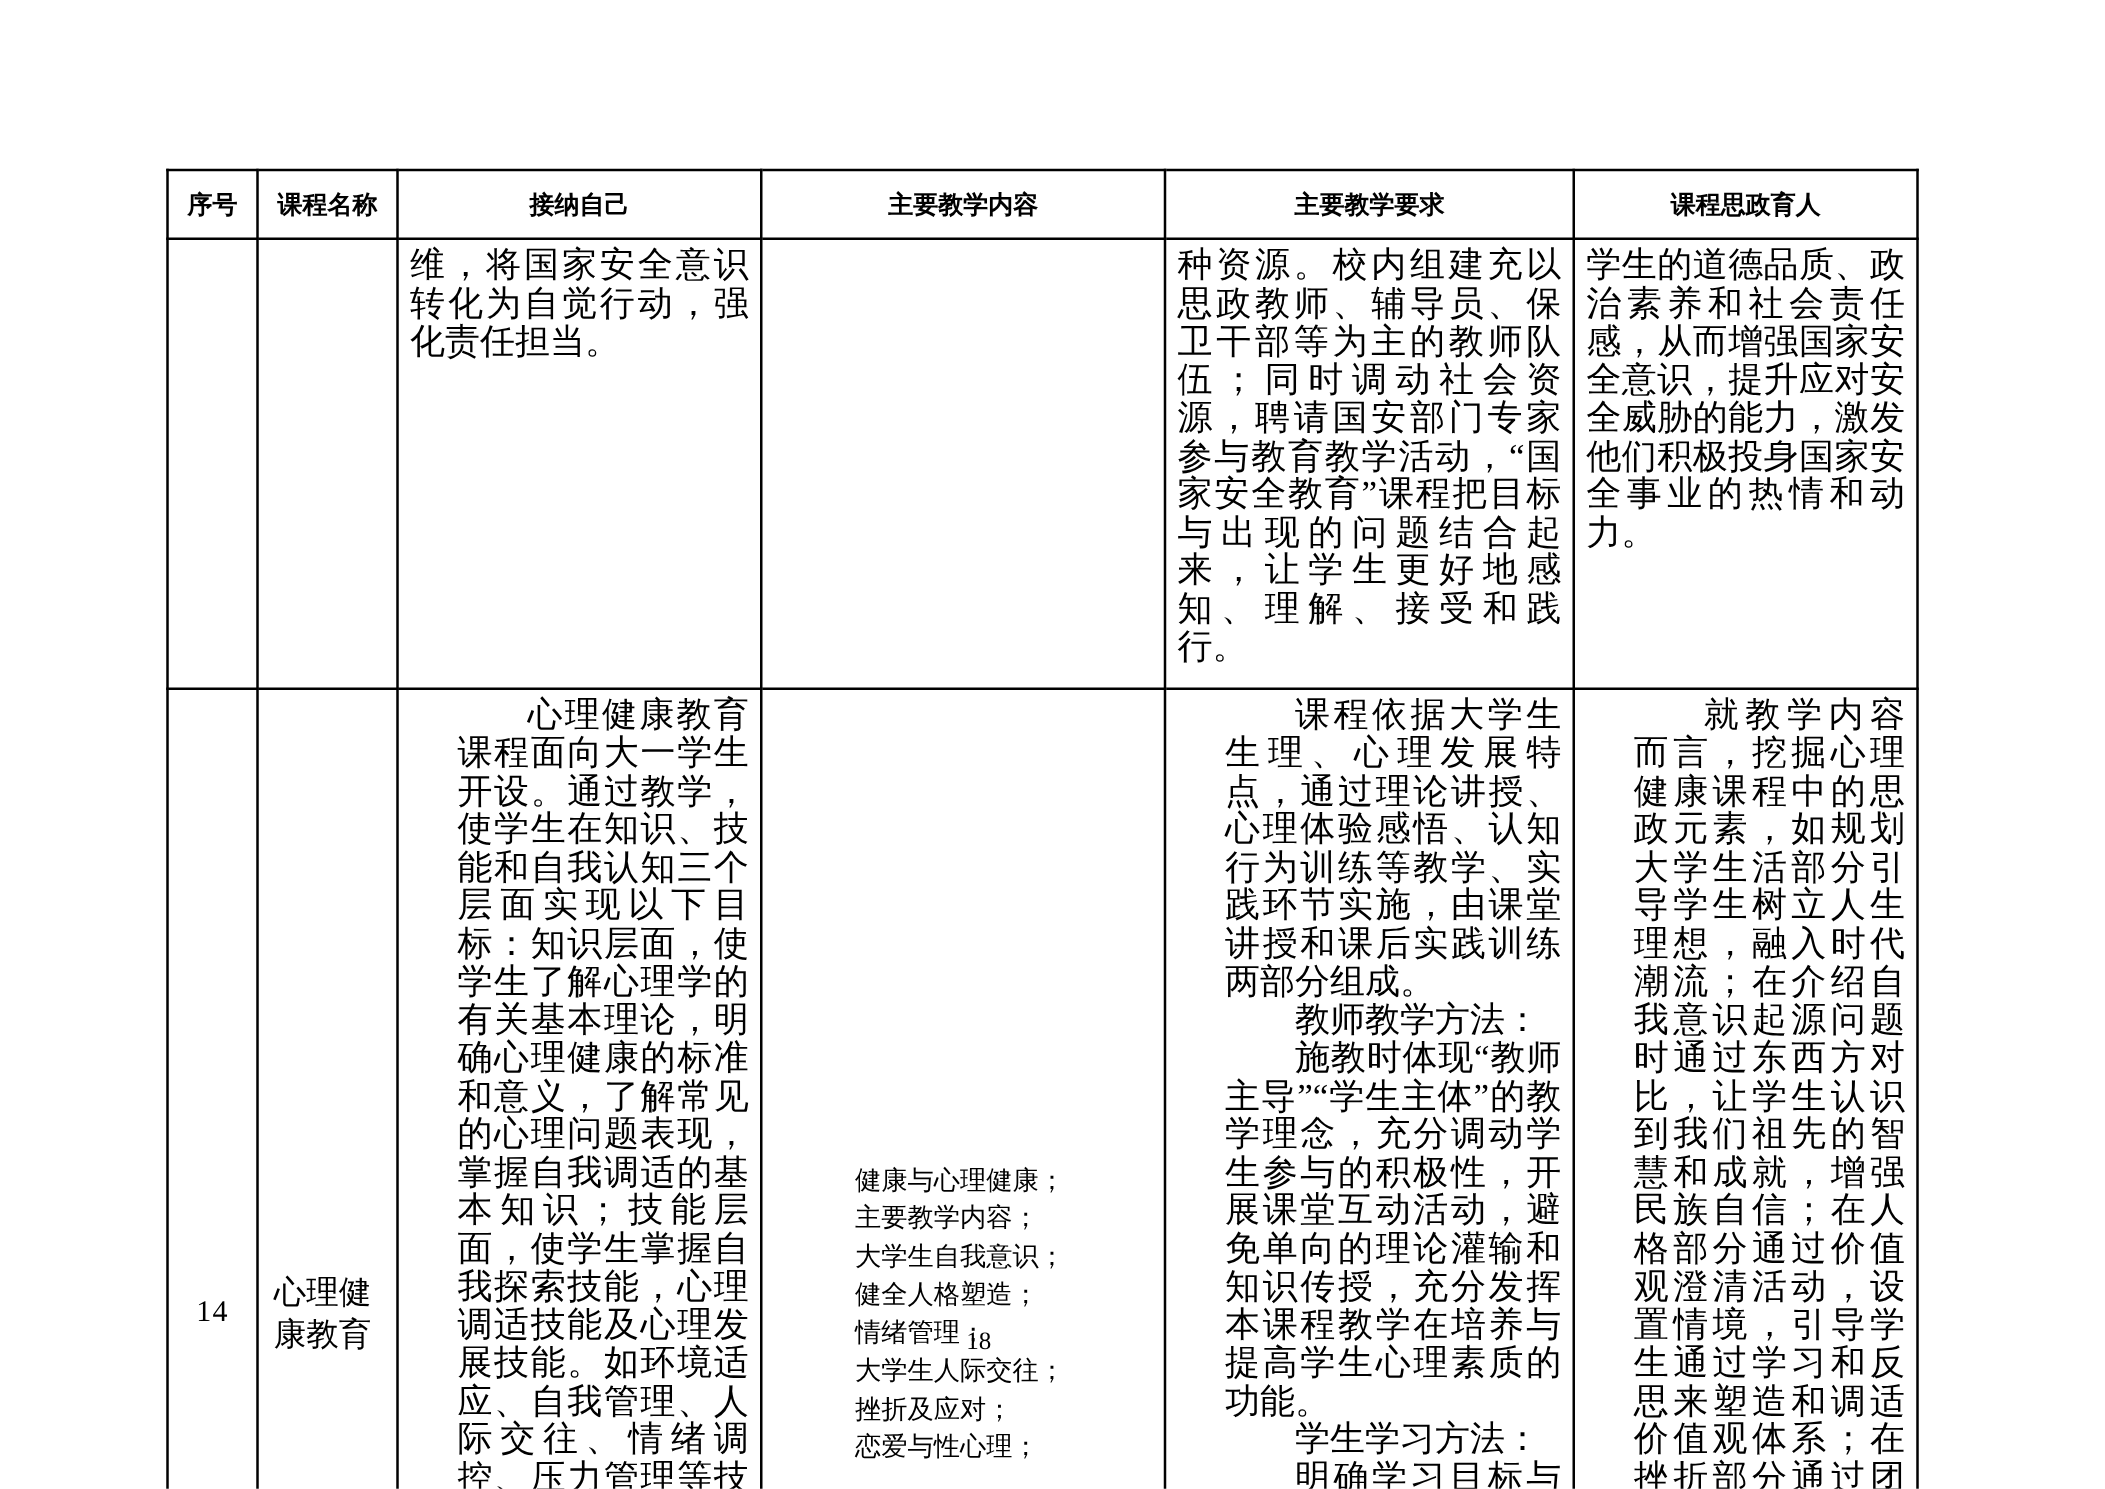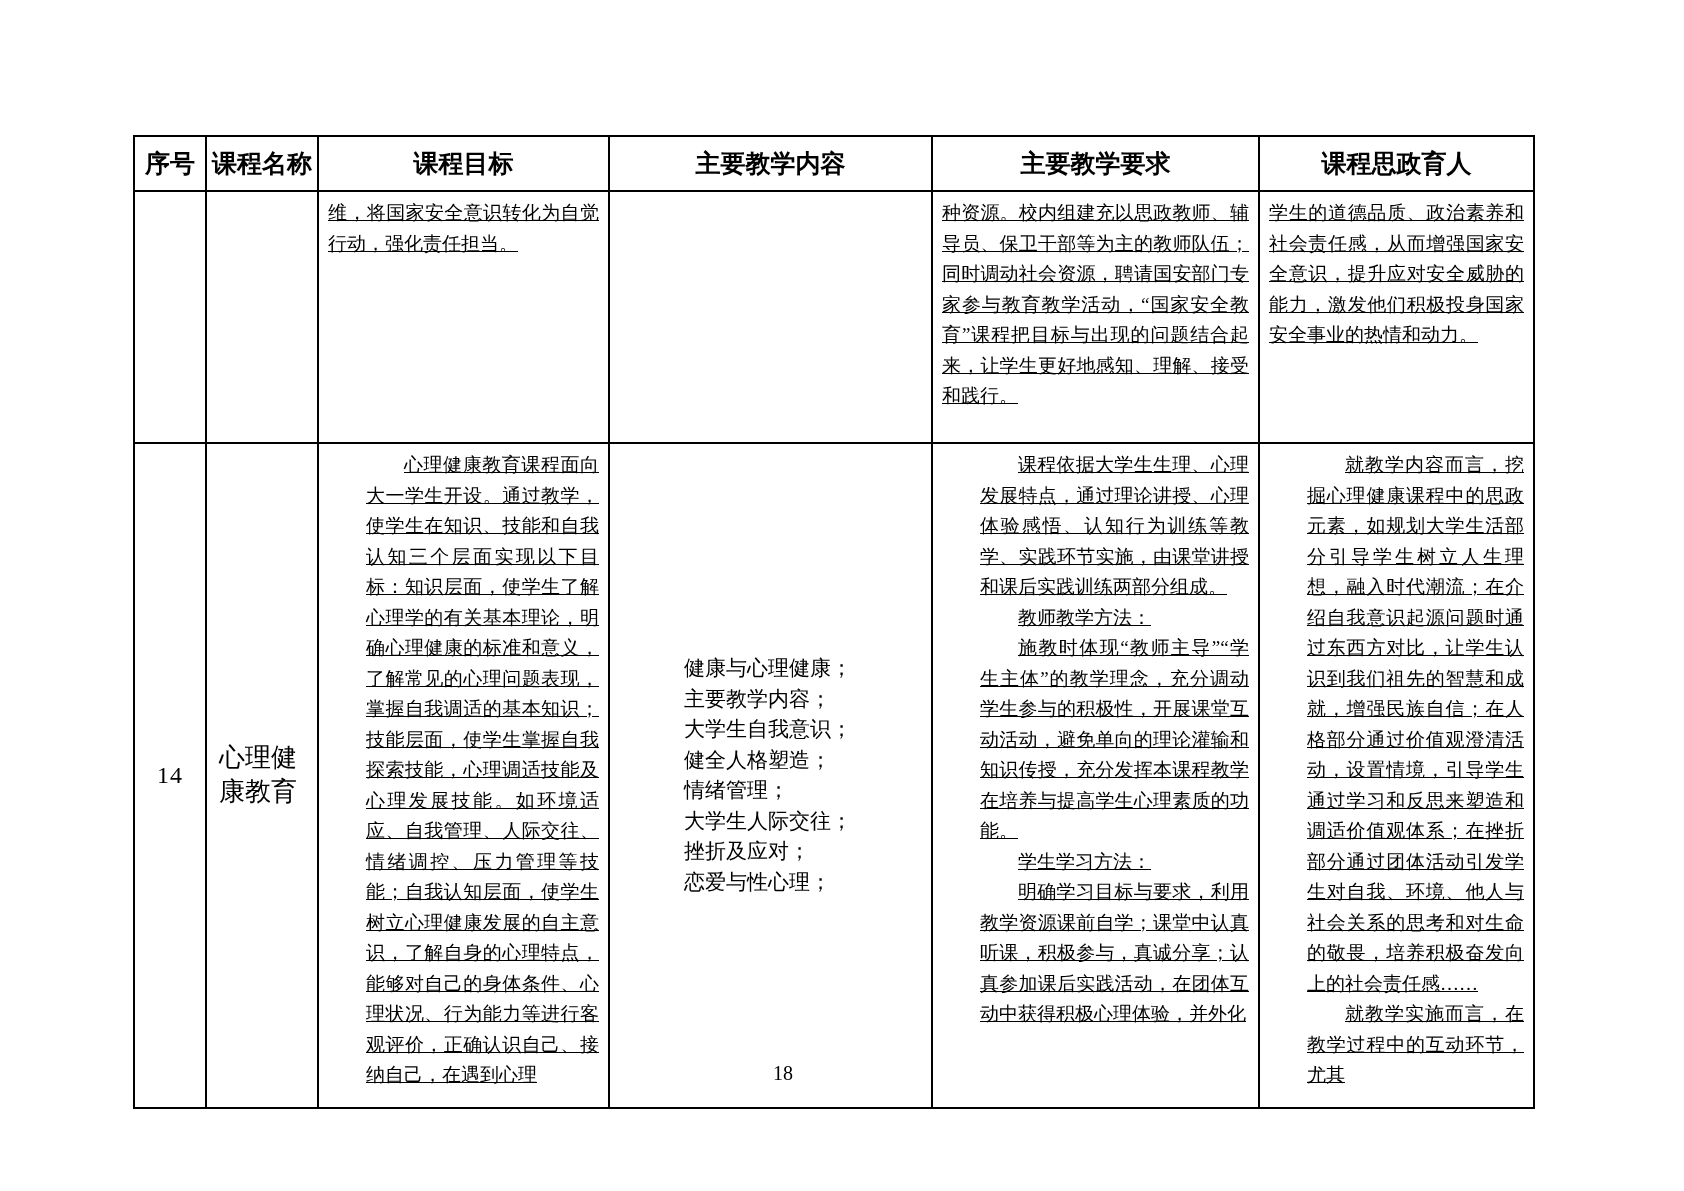--- a/index.html
+++ b/index.html
@@ -22,31 +22,30 @@
     border: 2px solid #000;
     vertical-align: top;
     overflow: hidden;
   }
   .doc-table th {
     height: 55px;
     vertical-align: middle;
     text-align: center;
     font-family: "Liberation Sans", "DejaVu Sans", sans-serif;
     font-weight: bold;
-    font-size: 25px;
+    font-size: 20px;
     padding: 0 2px;
   }
   .row-cont td { height: 252px; }
   .row-14 td { height: 591px; }
   .cell-text {
     padding: 6px 9px 16px 9px;
-    font-size: 19px;
+    font-size: 28px;
     line-height: 30.5px;
     text-align: justify;
-    text-decoration: underline;
   }
   .cell-text p { text-align: justify; }
   .cell-text p.indent { text-indent: 2em; margin-left: 38px; }
   .cell-center {
     vertical-align: middle !important;
     text-align: center;
   }
   .seq-num {
     font-size: 24px;
     letter-spacing: 1px;
@@ -83,21 +82,21 @@
     <col style="width:112px">
     <col style="width:291px">
     <col style="width:323px">
     <col style="width:327px">
     <col style="width:275px">
   </colgroup>
   <thead>
     <tr>
       <th>序号</th>
       <th>课程名称</th>
-      <th>课程目标</th>
+      <th>接纳自己</th>
       <th>主要教学内容</th>
       <th>主要教学要求</th>
       <th>课程思政育人</th>
     </tr>
   </thead>
   <tbody>
     <tr class="row-cont">
       <td class="cell-center"></td>
       <td></td>
       <td class="cell-text">

